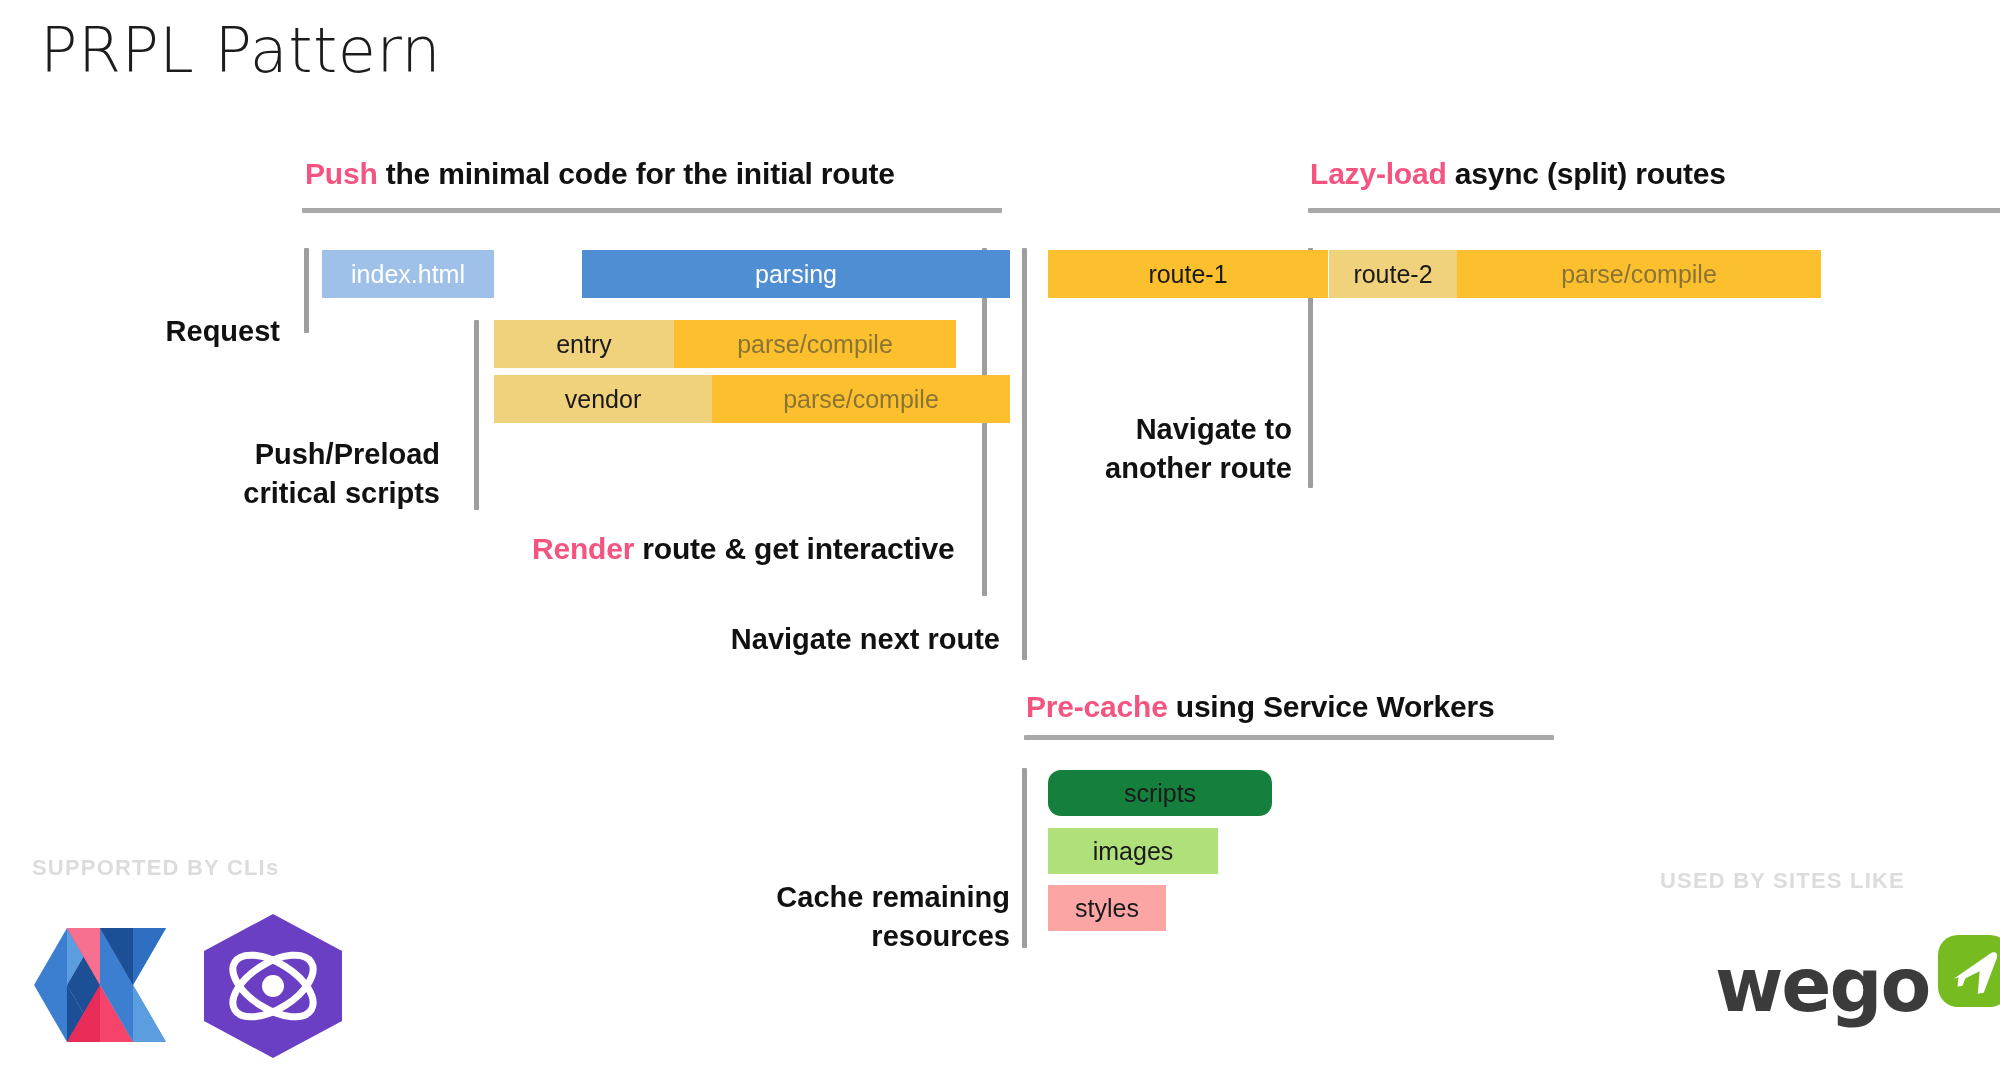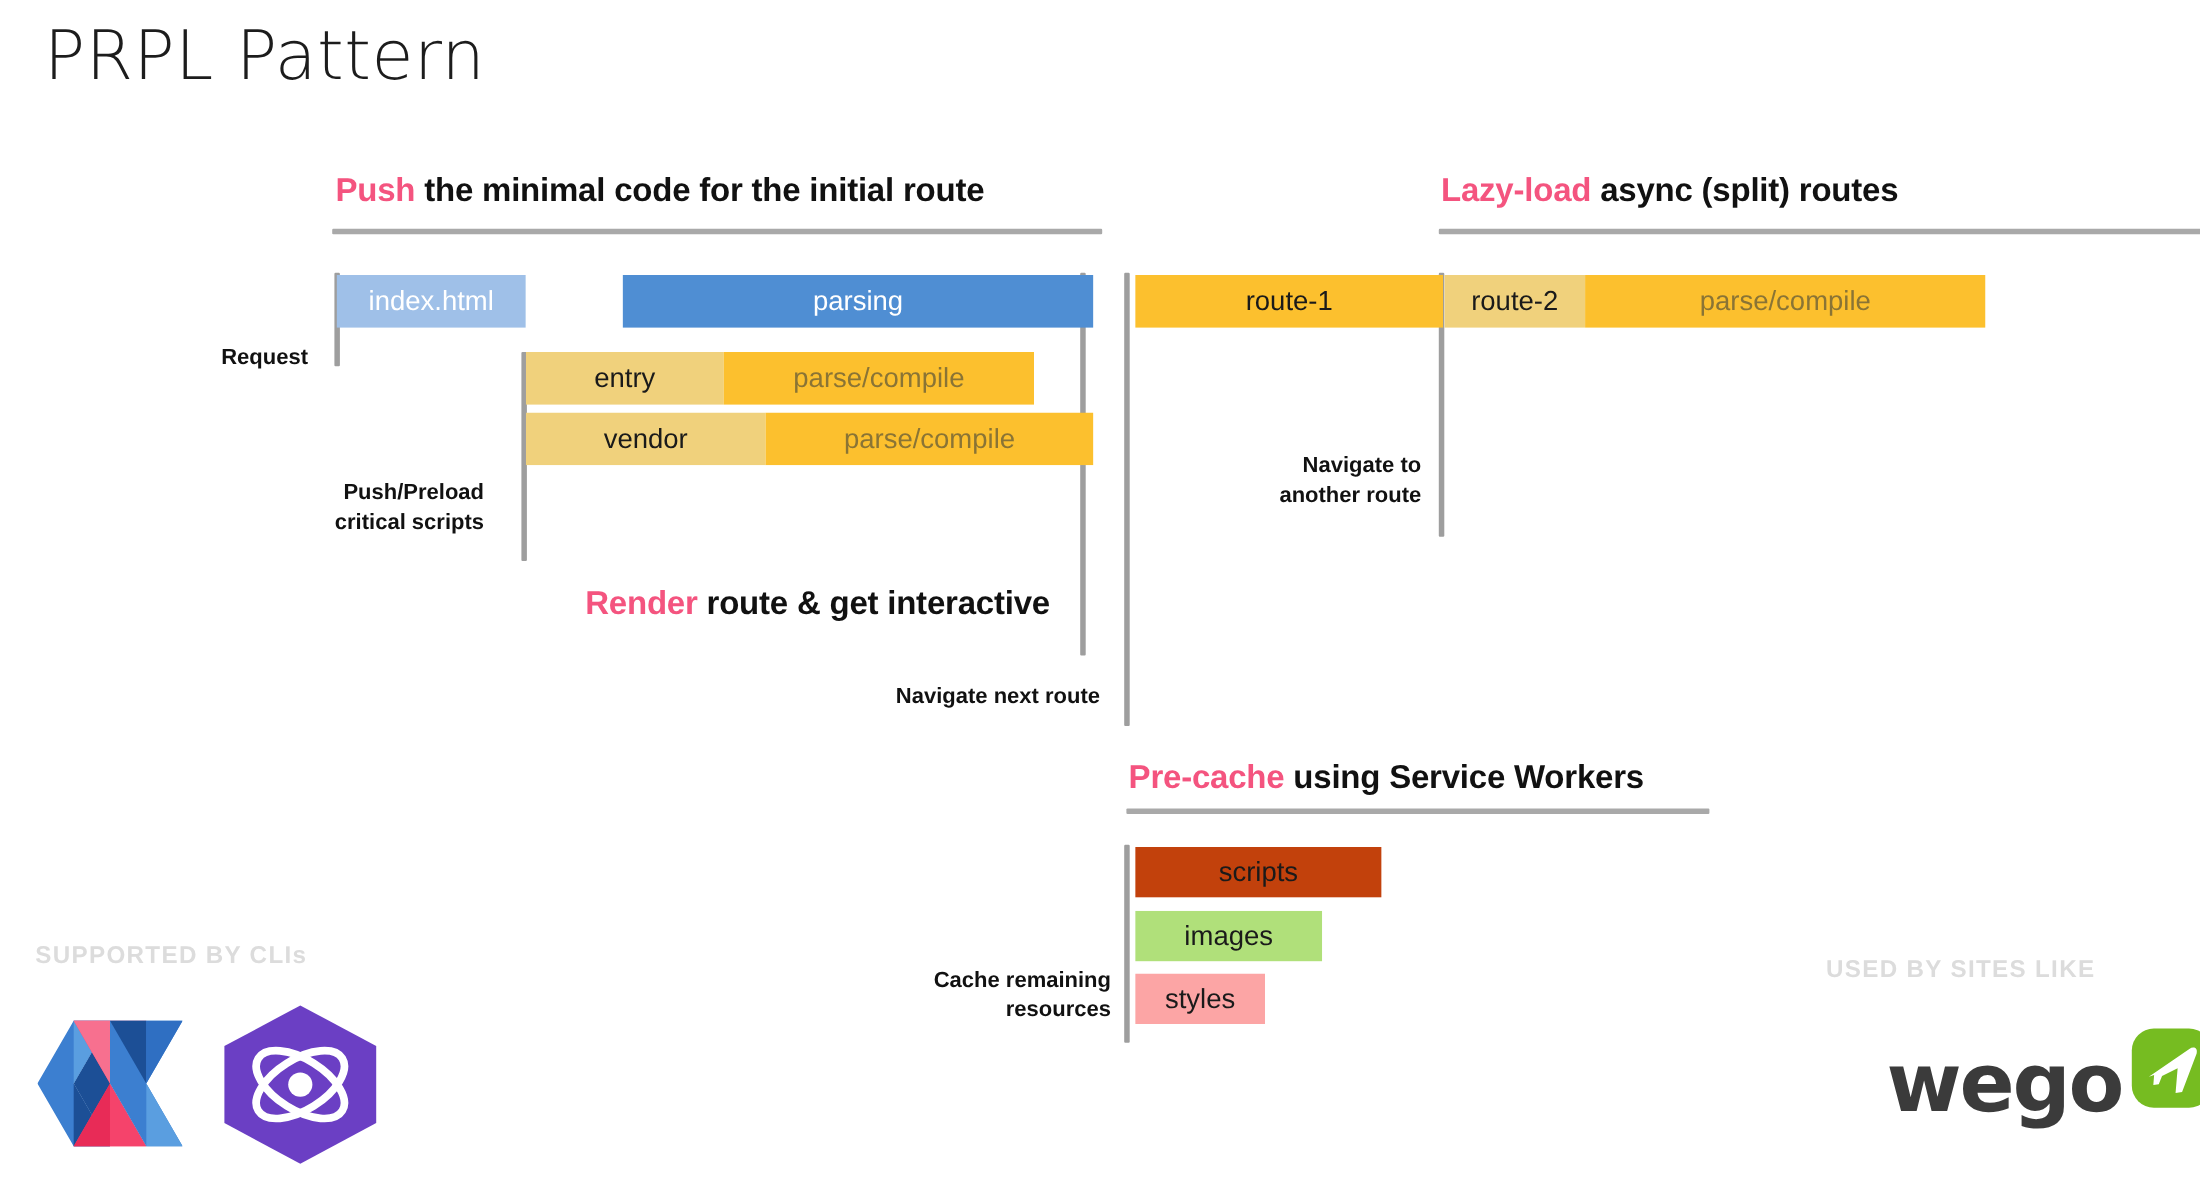--- a/index.html
+++ b/index.html
@@ -57,47 +57,48 @@
     border-radius: 1px;
   }
 
   
   .bar {
     position: absolute;
     display: flex;
     align-items: center;
     box-sizing: border-box;
     overflow: hidden;
+    margin-left: 16px;
   }
   .seg {
     height: 100%;
     display: flex;
     align-items: center;
     justify-content: center;
     box-sizing: border-box;
     font-size: 25px;
     white-space: nowrap;
   }
   .seg.lbl-dark  { color: #1a1a1a; }
   .seg.lbl-light { color: #ffffff; }
   .seg.lbl-muted { color: #8a7435; }
 
   .c-indexhtml { background: #9fc0e8; }
   .c-parsing   { background: #4f8ed3; }
   .c-light     { background: #f0d17c; }
   .c-orange    { background: #fcc02e; }
-  .c-scripts   { background: #c2410c; }
+  .c-scripts   { background: #15803d; border-radius: 13px; }
   .c-images    { background: #b0e07a; }
   .c-styles    { background: #fca5a5; }
 
   
   .side-label {
     position: absolute;
     font-weight: bold;
-    font-size: 20px;
+    font-size: 29px;
     line-height: 1.33;
     color: #111111;
     white-space: pre-line;
   }
   .side-label.ta-right { text-align: right; }
 
   
   .strap {
     position: absolute;
     font-weight: bold;

